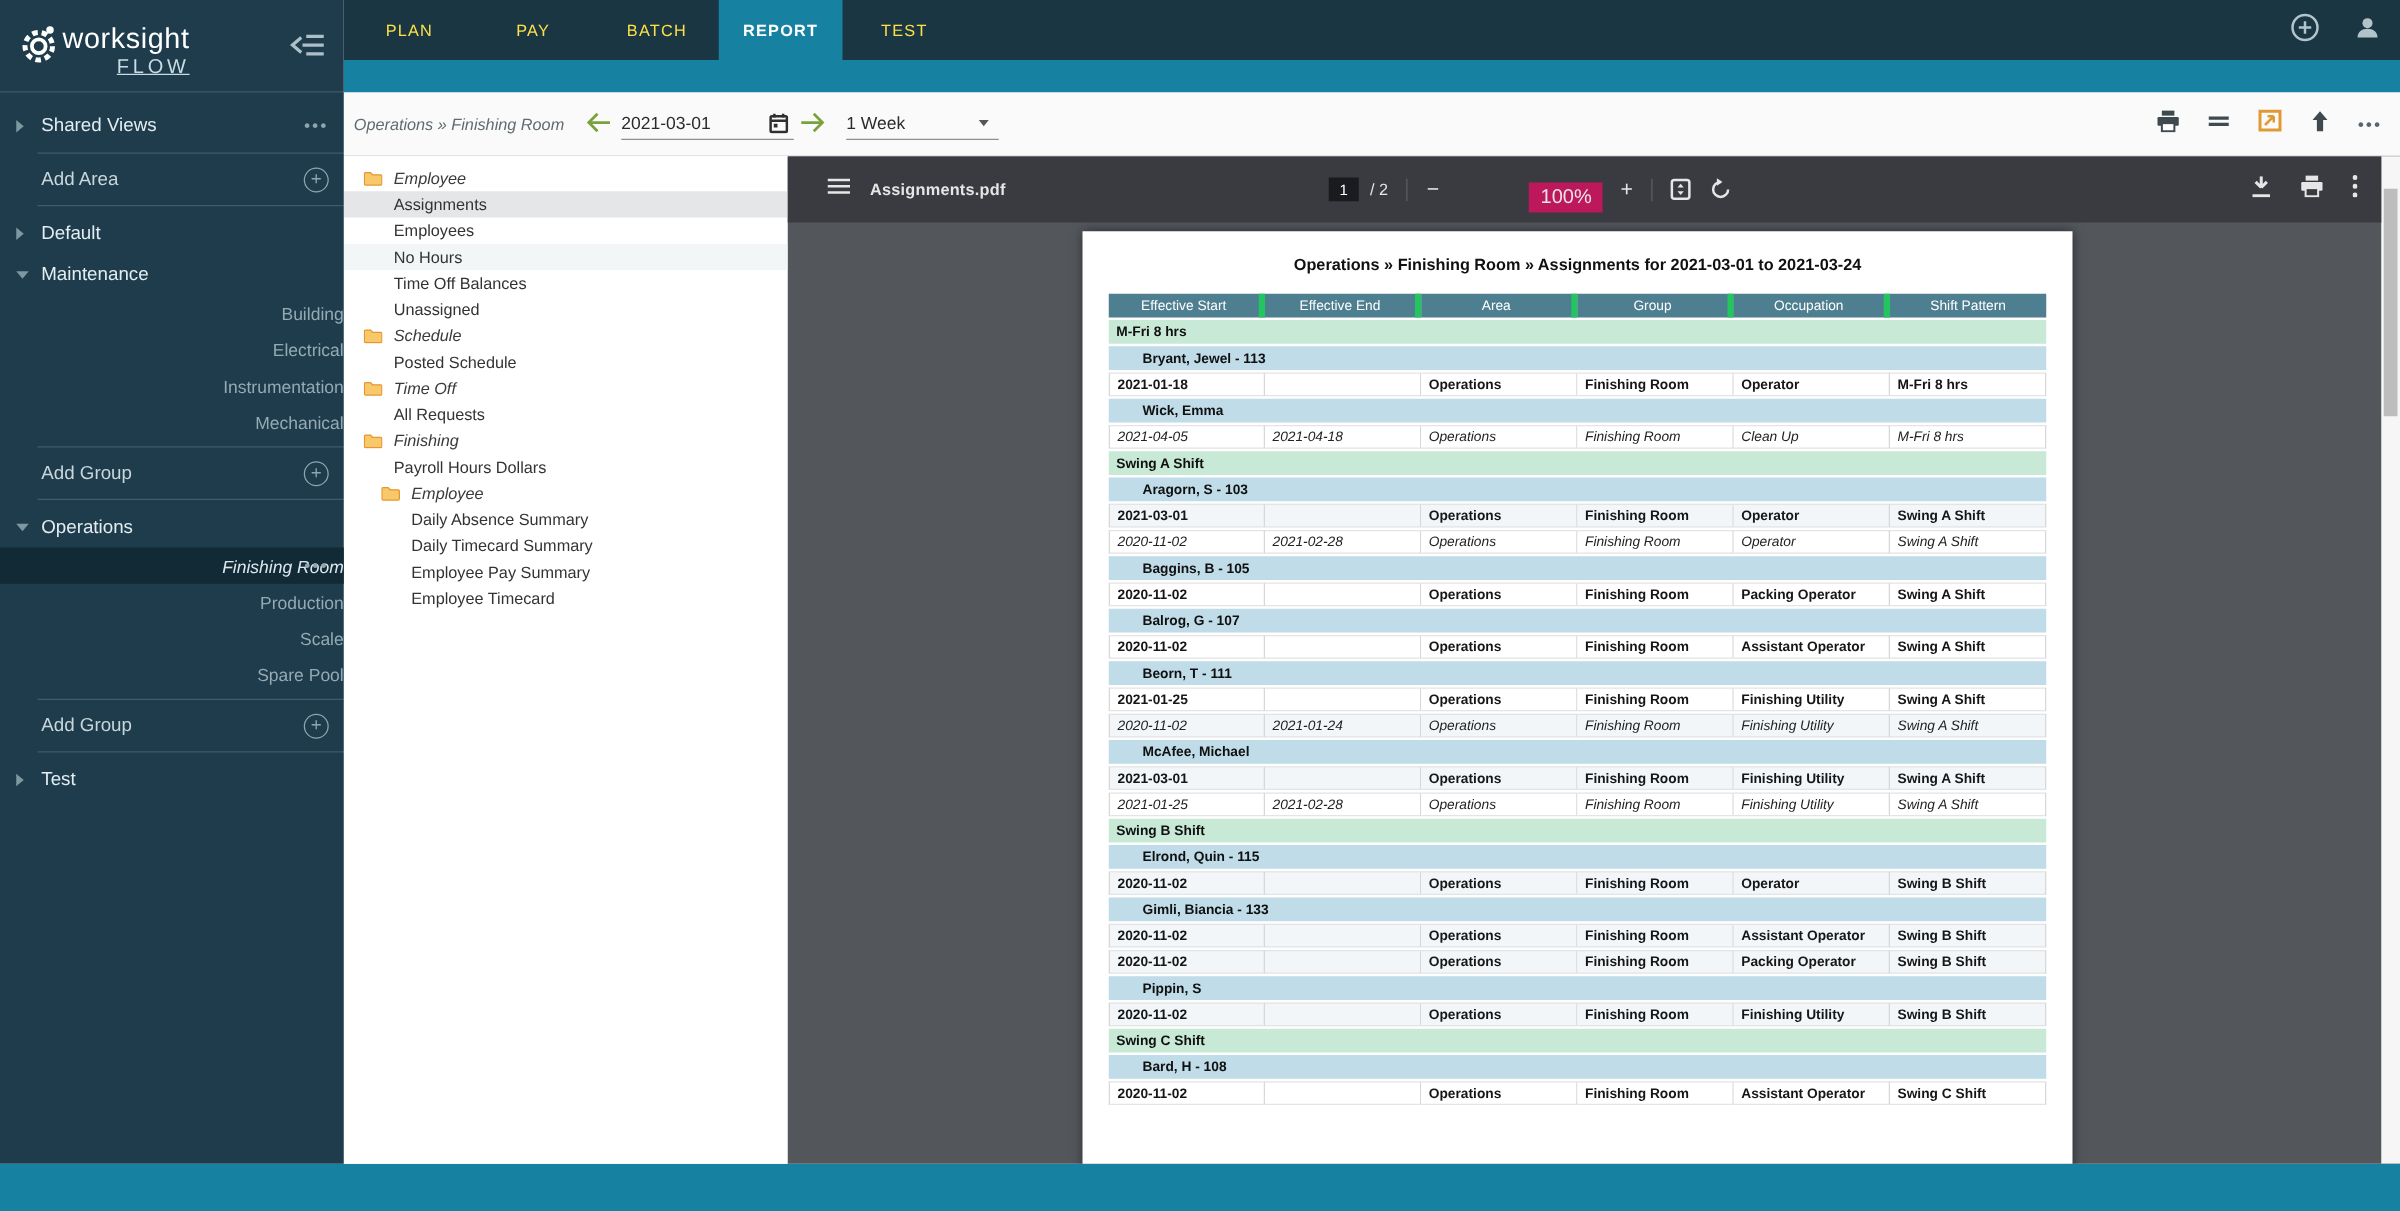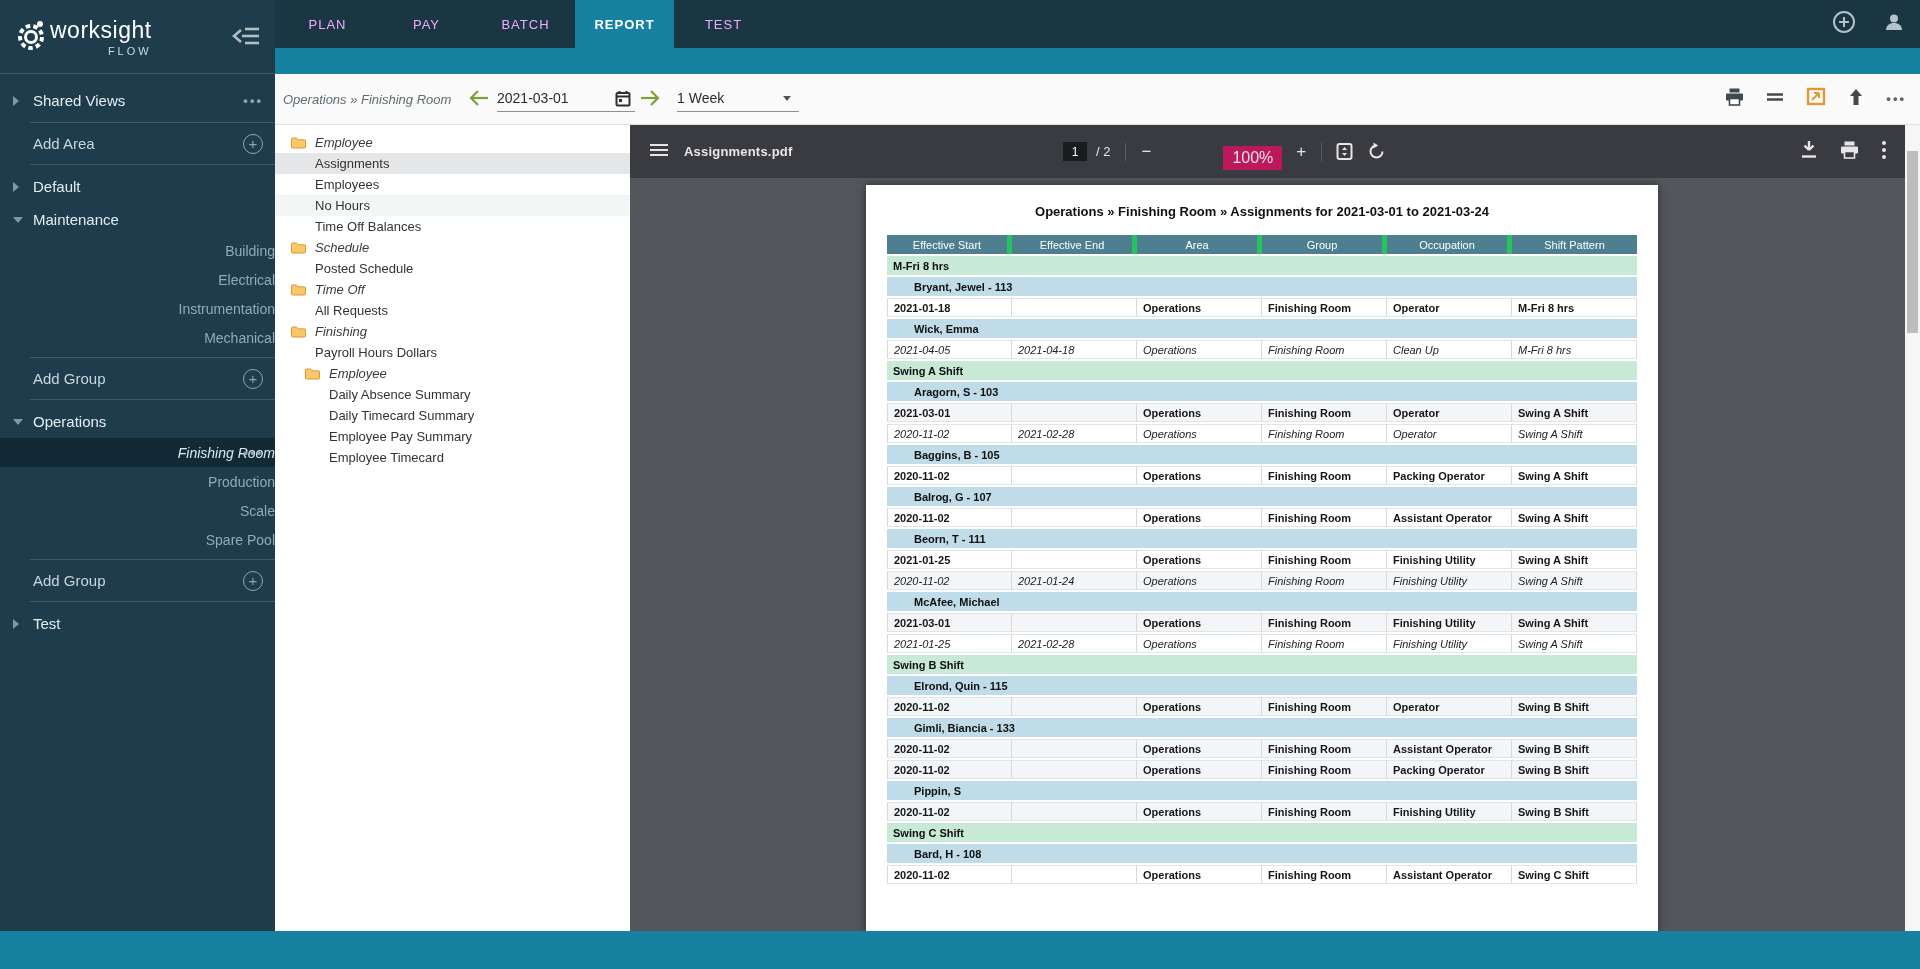--- a/index.html
+++ b/index.html
@@ -11,21 +11,21 @@
 
   
   .footer { position:absolute; left:0; right:0; bottom:0; height:38px; background:var(--accent); }
 
   
   .sidebar { position:absolute; left:0; top:0; bottom:38px; width:275px; background:var(--sidebar); z-index:3; }
   .sb-head { position:relative; height:74px; border-bottom:1px solid rgba(255,255,255,.16); }
   .logo-icon { position:absolute; left:13px; top:17px; }
   .brand { position:absolute; left:50px; top:17px; color:#fff; }
   .brand-name { font-size:23px; font-weight:500; letter-spacing:.5px; }
-  .brand-flow { text-align:right; font-size:11px; letter-spacing:3px; color:#c9dbe3; margin-top:1px; }
+  .brand-flow { text-align:right; font-size:16px; letter-spacing:3px; color:#c9dbe3; margin-top:1px;text-decoration:underline; }
   .collapse-btn { position:absolute; right:15px; top:26px; cursor:pointer; }
   .sb-list { padding-top:10px; }
   .sb-row { position:relative; display:flex; align-items:center; color:#e3edf2;
     font-size:15px; padding-left:33px; cursor:pointer; }
   .sb-section { height:33px; }
   .sb-action { height:31px; color:#c9d6dc; }
   .sb-child { height:29px; padding-left:40px; font-size:14px; color:#94aab4;justify-content:flex-end; }
   .sb-child.selected { background:#122a35; color:#dde8ee; font-style:italic; }
   .sb-div { height:1px; background:rgba(255,255,255,.16); margin:5px 0 5px 30px; }
   .chev { position:absolute; left:13px; width:0; height:0; }
@@ -33,21 +33,21 @@
   .chev.down  { border-top:6px solid #7e97a2; border-left:5px solid transparent; border-right:5px solid transparent; }
   .trail { position:absolute; right:12px; display:flex; align-items:center; }
   .dots { color:#8fa5ae; font-size:13px; letter-spacing:2px; font-weight:bold; }
   .plus-c { width:20px; height:20px; border:1.5px solid #8fa5ae; border-radius:50%;
     color:#8fa5ae; font-size:15px; line-height:17px; text-align:center; }
 
   
   .topbar { position:absolute; left:275px; right:0; top:0; height:48px; background:var(--topbar); z-index:2; }
   .tabs { display:flex; padding-left:3px; height:48px; }
   .tab { width:99px; height:48px; display:flex; align-items:center; justify-content:center;
-    font-size:13px; letter-spacing:1px; color:#f0abfc; cursor:pointer; }
+    font-size:13px; letter-spacing:1px; color:#fde047; cursor:pointer; }
   .tab.active { background:var(--accent); color:#fff; font-weight:bold; }
   .topbar-right { position:absolute; right:14px; top:0; height:48px; display:flex; align-items:center; gap:26px; }
   .subbar { position:absolute; left:275px; right:0; top:48px; height:26px; background:var(--accent); }
 
   
   .rtoolbar { position:absolute; left:275px; right:0; top:74px; height:51px; background:#fafafa;
     border-bottom:1px solid #e3e3e3; z-index:1; }
   .breadcrumb { position:absolute; left:8px; top:18px; font-size:13px; color:#5f6b70;font-style:italic; }
   .nav-arrow { position:absolute; top:14px; cursor:pointer; }
   .nav-back { left:193px; } .nav-fwd { left:364px; }
@@ -72,21 +72,21 @@
   .t-row.folder .t-label { font-style:italic; color:#3a3a3a; }
   .t-row.folder.d1 .f-ico { position:absolute; left:16px; top:5px; }
   .t-row.folder.d2 .f-ico { position:absolute; left:30px; top:5px; }
   .t-row.selected { background:#e4e6e8; }
   .t-row.hover { background:#f3f6f7; }
 
   
   .viewer { position:absolute; left:630px; top:125px; right:0; bottom:38px; background:#53575c; overflow:hidden; }
   .ptoolbar { position:absolute; left:0; right:15px; top:0; height:53px; background:#3a3a41;
     color:#e6e6e6; z-index:2; }
-  .pt-left { position:absolute; left:20px; top:0; height:53px; display:flex; align-items:center; }
+  .pt-left { position:absolute; left:32px; top:0; height:53px; display:flex; align-items:center; }
   .pt-file { margin-left:16px; font-size:13px; font-weight:bold; letter-spacing:.2px; }
   .pt-center { position:absolute; left:433px; top:0; height:53px; display:flex; align-items:center; }
   .pg-input { width:24px; height:19px; background:#191b1e; border:0; color:#fff; text-align:center;
     font-size:12px; font-family:"Liberation Sans",sans-serif; }
   .pg-of { margin-left:9px; font-size:13px; }
   .pt-sep { width:1px; height:18px; background:#5c5c63; margin-left:15px; }
   .zoom-minus { margin-left:15px; font-size:17px; cursor:pointer; }
   .zoom-chip { margin-left:72px; background:#be185d; padding:3px 9px; font-size:16px;margin-top:13px; }
   .zoom-plus { margin-left:14px; font-size:17px; cursor:pointer; }
   .pt-ico { margin-left:14px; cursor:pointer; display:flex; }
@@ -318,20 +318,23 @@
         <span class="t-label">Assignments</span>
       </div>
       <div class="t-row d1">
         <span class="t-label">Employees</span>
       </div>
       <div class="t-row d1 hover">
         <span class="t-label">No Hours</span>
       </div>
       <div class="t-row d1">
         <span class="t-label">Time Off Balances</span>
+      </div>
+      <div class="t-row d1">
+        <span class="t-label">Unassigned</span>
       </div>
       <div class="t-row d1 folder">
         <span class="f-ico"><svg width="15" height="12" viewBox="0 0 15 12">
             <path d="M0.5 2 a1 1 0 0 1 1-1 h4 l1.5 1.8 h6.5 a1 1 0 0 1 1 1 V10 a1 1 0 0 1 -1 1 h-12 a1 1 0 0 1 -1-1 Z" fill="#f7c96b" stroke="#e8952f" stroke-width="1"></path>
           </svg></span>
         <span class="t-label">Schedule</span>
       </div>
       <div class="t-row d1">
         <span class="t-label">Posted Schedule</span>
       </div>

